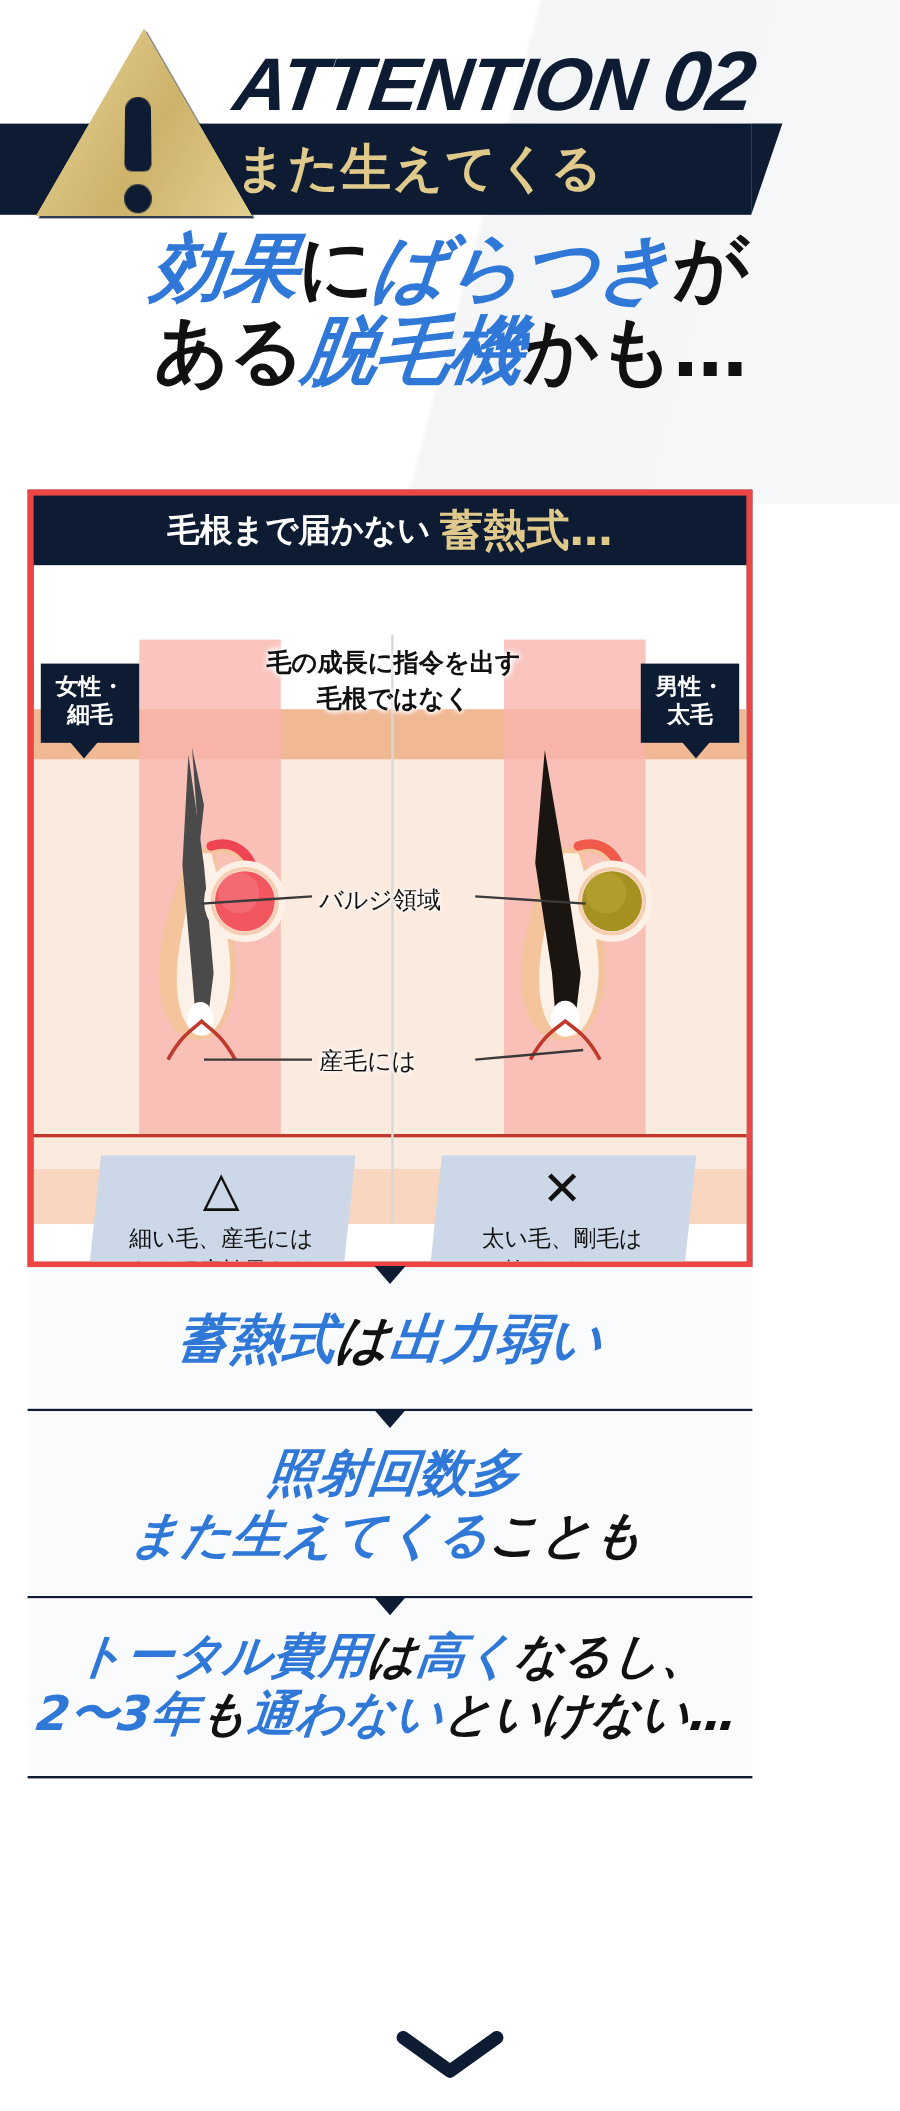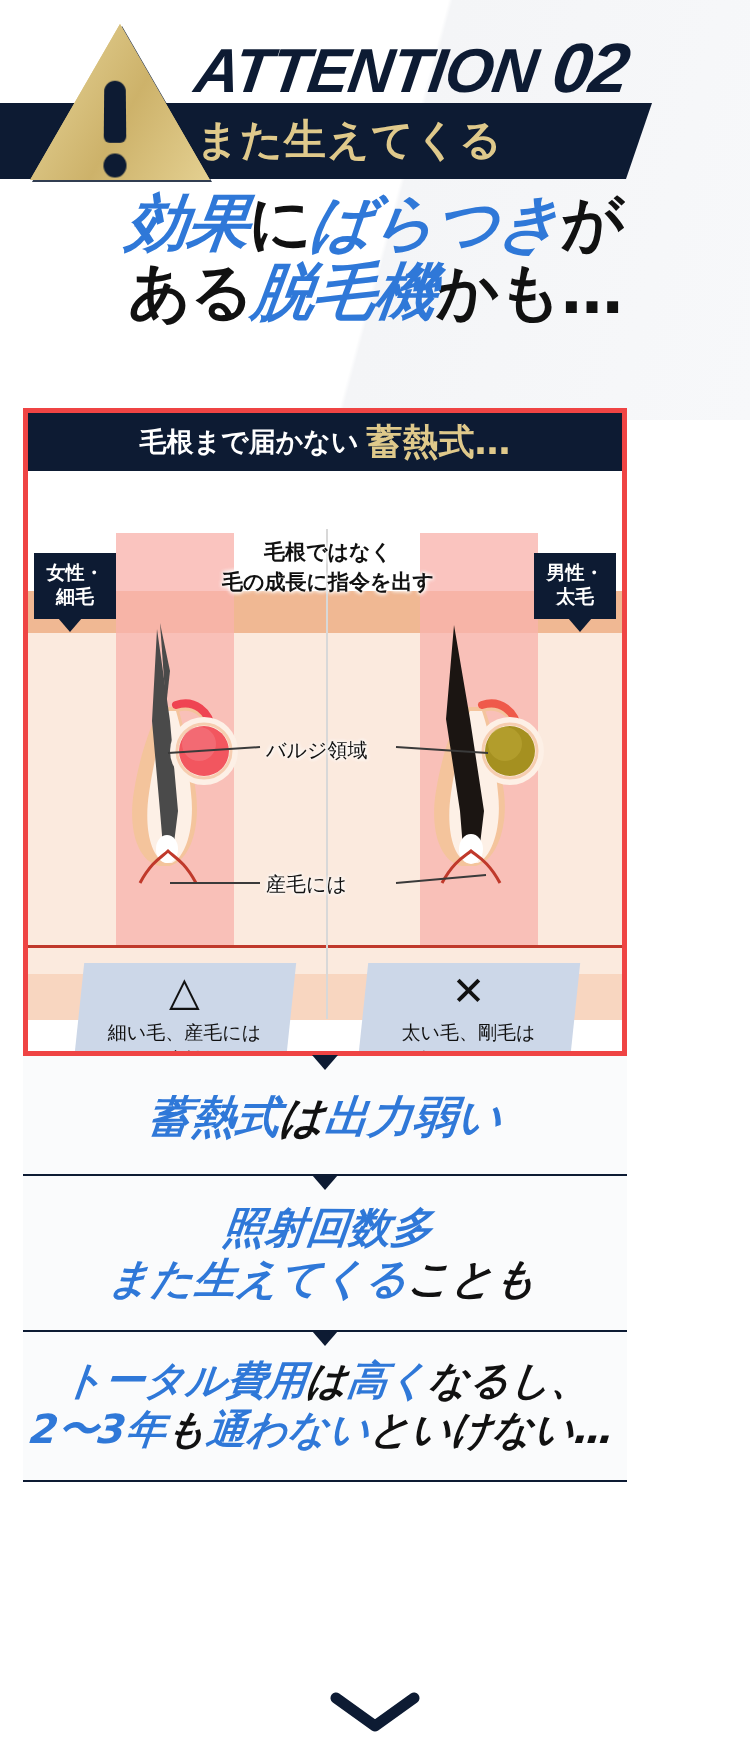--- a/index.html
+++ b/index.html
@@ -295,22 +295,22 @@
       <div class="tag left">
         <div>女性・</div>
         <div>細毛</div>
       </div>
       <div class="tag right">
         <div>男性・</div>
         <div>太毛</div>
       </div>
 
       <div class="center-note">
+        <div>毛の成長に指令を出す</div>
         <div>毛根ではなく</div>
-        <div>毛の成長に指令を出す</div>
       </div>
 
       <div class="lbl lbl-bulge">バルジ領域</div>
       <div class="lbl lbl-cell">産毛には</div>
 
       <div class="res left">
         <div class="res-inner">
           <div class="res-mark">△</div>
           <div class="res-txt">
             <div>細い毛、産毛には</div>

